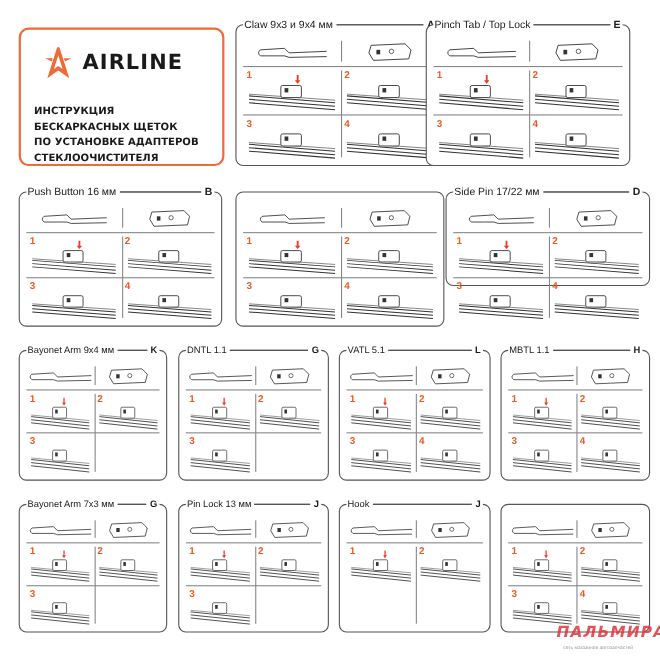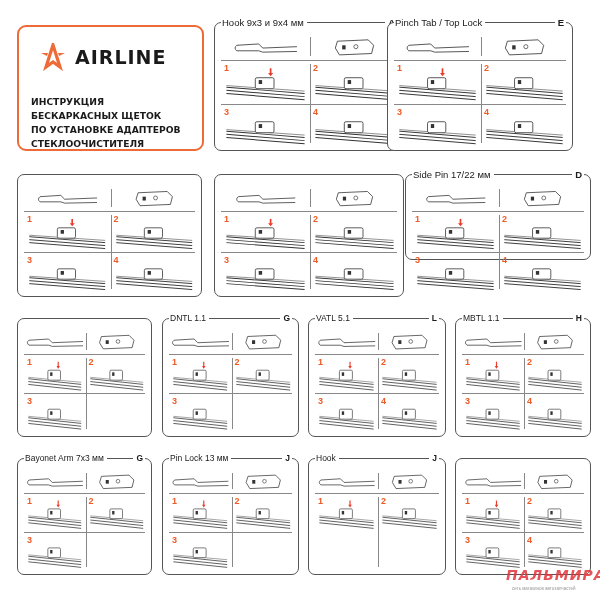--- a/index.html
+++ b/index.html
@@ -52,21 +52,21 @@
     <div>ИНСТРУКЦИЯ</div>
     <div>БЕСКАРКАСНЫХ ЩЕТОК</div>
     <div>ПО УСТАНОВКЕ АДАПТЕРОВ</div>
     <div>СТЕКЛООЧИСТИТЕЛЯ</div>
   </div>
 </div>
 
 <div id="panels">
     <div class="panel" style="left: 214px; top: 22px; width: 190px; height: 129px;">
       <div class="panel-title">
-        <span class="t">Hook 9x3 и 9x4 мм</span>
+        <span class="t">Claw 9x3 и 9x4 мм</span>
         <span class="line"></span>
         <span class="code">A</span>
       </div>
       <div class="grid">
         <div class="cell" style="left: 0px; top: 0px; width: 89px; height: 27.36px;">
           <svg viewBox="0 0 100 40" preserveAspectRatio="xMidYMid meet">
             <path d="M8 18 L40 16 L46 22 L96 20 M8 26 L40 26 L46 28 L96 27" stroke="#333" stroke-width="1.2" fill="none"></path>
             <path d="M8 18 Q3 22 8 26" stroke="#333" stroke-width="1.2" fill="none"></path>
           </svg>
         </div>
@@ -179,20 +179,25 @@
             <rect x="38" y="20" width="22" height="14" rx="2" fill="#fff" stroke="#333" stroke-width="1"></rect>
             <rect x="42" y="23" width="4" height="5" fill="#333"></rect>
           </svg>
           <span class="num">4</span>
         </div>
         <div class="hsep" style="top: 70.68px;"></div>
         <div class="vsep" style="left: 87px; top: 31.36px; height: 78.64px;"></div>
       </div>
     </div>
     <div class="panel" style="left: 17px; top: 174px; width: 185px; height: 123px;">
+      <div class="panel-title">
+        <span class="t">Push Button 16 мм</span>
+        <span class="line"></span>
+        <span class="code">B</span>
+      </div>
       <div class="grid">
         <div class="cell" style="left: 0px; top: 0px; width: 86.5px; height: 25.92px;">
           <svg viewBox="0 0 100 40" preserveAspectRatio="xMidYMid meet">
             <path d="M8 18 L40 16 L46 22 L96 20 M8 26 L40 26 L46 28 L96 27" stroke="#333" stroke-width="1.2" fill="none"></path>
             <path d="M8 18 Q3 22 8 26" stroke="#333" stroke-width="1.2" fill="none"></path>
           </svg>
         </div>
         <div class="cell" style="left: 86.5px; top: 0px; width: 86.5px; height: 25.92px;">
           <svg viewBox="0 0 100 40" preserveAspectRatio="xMidYMid meet">
             <path d="M25 12 L70 10 L78 18 L75 30 L28 32 L22 22 Z" fill="#fff" stroke="#333" stroke-width="1.2"></path>
@@ -361,20 +366,25 @@
             <rect x="38" y="20" width="22" height="14" rx="2" fill="#fff" stroke="#333" stroke-width="1"></rect>
             <rect x="42" y="23" width="4" height="5" fill="#333"></rect>
           </svg>
           <span class="num">4</span>
         </div>
         <div class="hsep" style="top: 66.96px;"></div>
         <div class="vsep" style="left: 87px; top: 29.92px; height: 74.08px;"></div>
       </div>
     </div>
     <div class="panel small" style="left: 17px; top: 318px; width: 135px; height: 119px;">
+      <div class="panel-title">
+        <span class="t">Bayonet Arm 9x4 мм</span>
+        <span class="line"></span>
+        <span class="code">K</span>
+      </div>
       <div class="grid">
         <div class="cell" style="left: 0px; top: 0px; width: 61.5px; height: 24.96px;">
           <svg viewBox="0 0 100 40" preserveAspectRatio="xMidYMid meet">
             <path d="M8 18 L40 16 L46 22 L96 20 M8 26 L40 26 L46 28 L96 27" stroke="#333" stroke-width="1.2" fill="none"></path>
             <path d="M8 18 Q3 22 8 26" stroke="#333" stroke-width="1.2" fill="none"></path>
           </svg>
         </div>
         <div class="cell" style="left: 61.5px; top: 0px; width: 61.5px; height: 24.96px;">
           <svg viewBox="0 0 100 40" preserveAspectRatio="xMidYMid meet">
             <path d="M25 12 L70 10 L78 18 L75 30 L28 32 L22 22 Z" fill="#fff" stroke="#333" stroke-width="1.2"></path>

